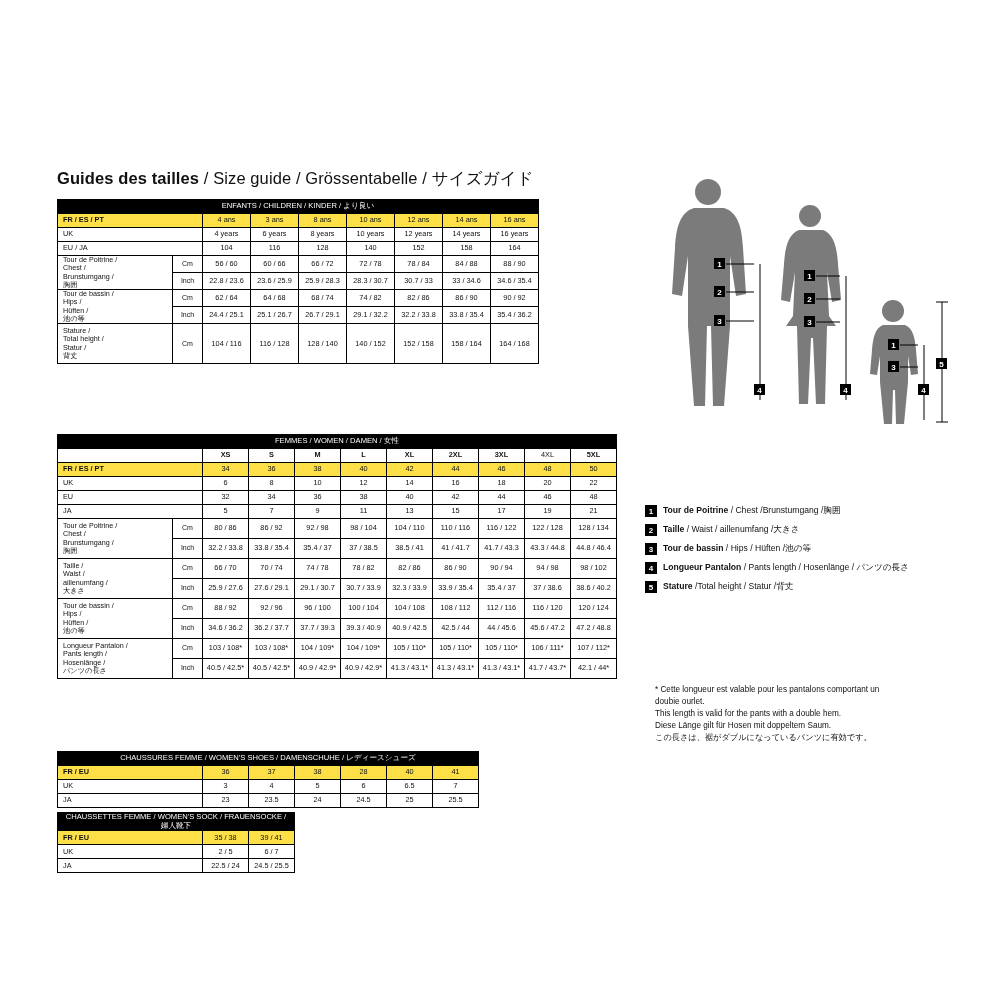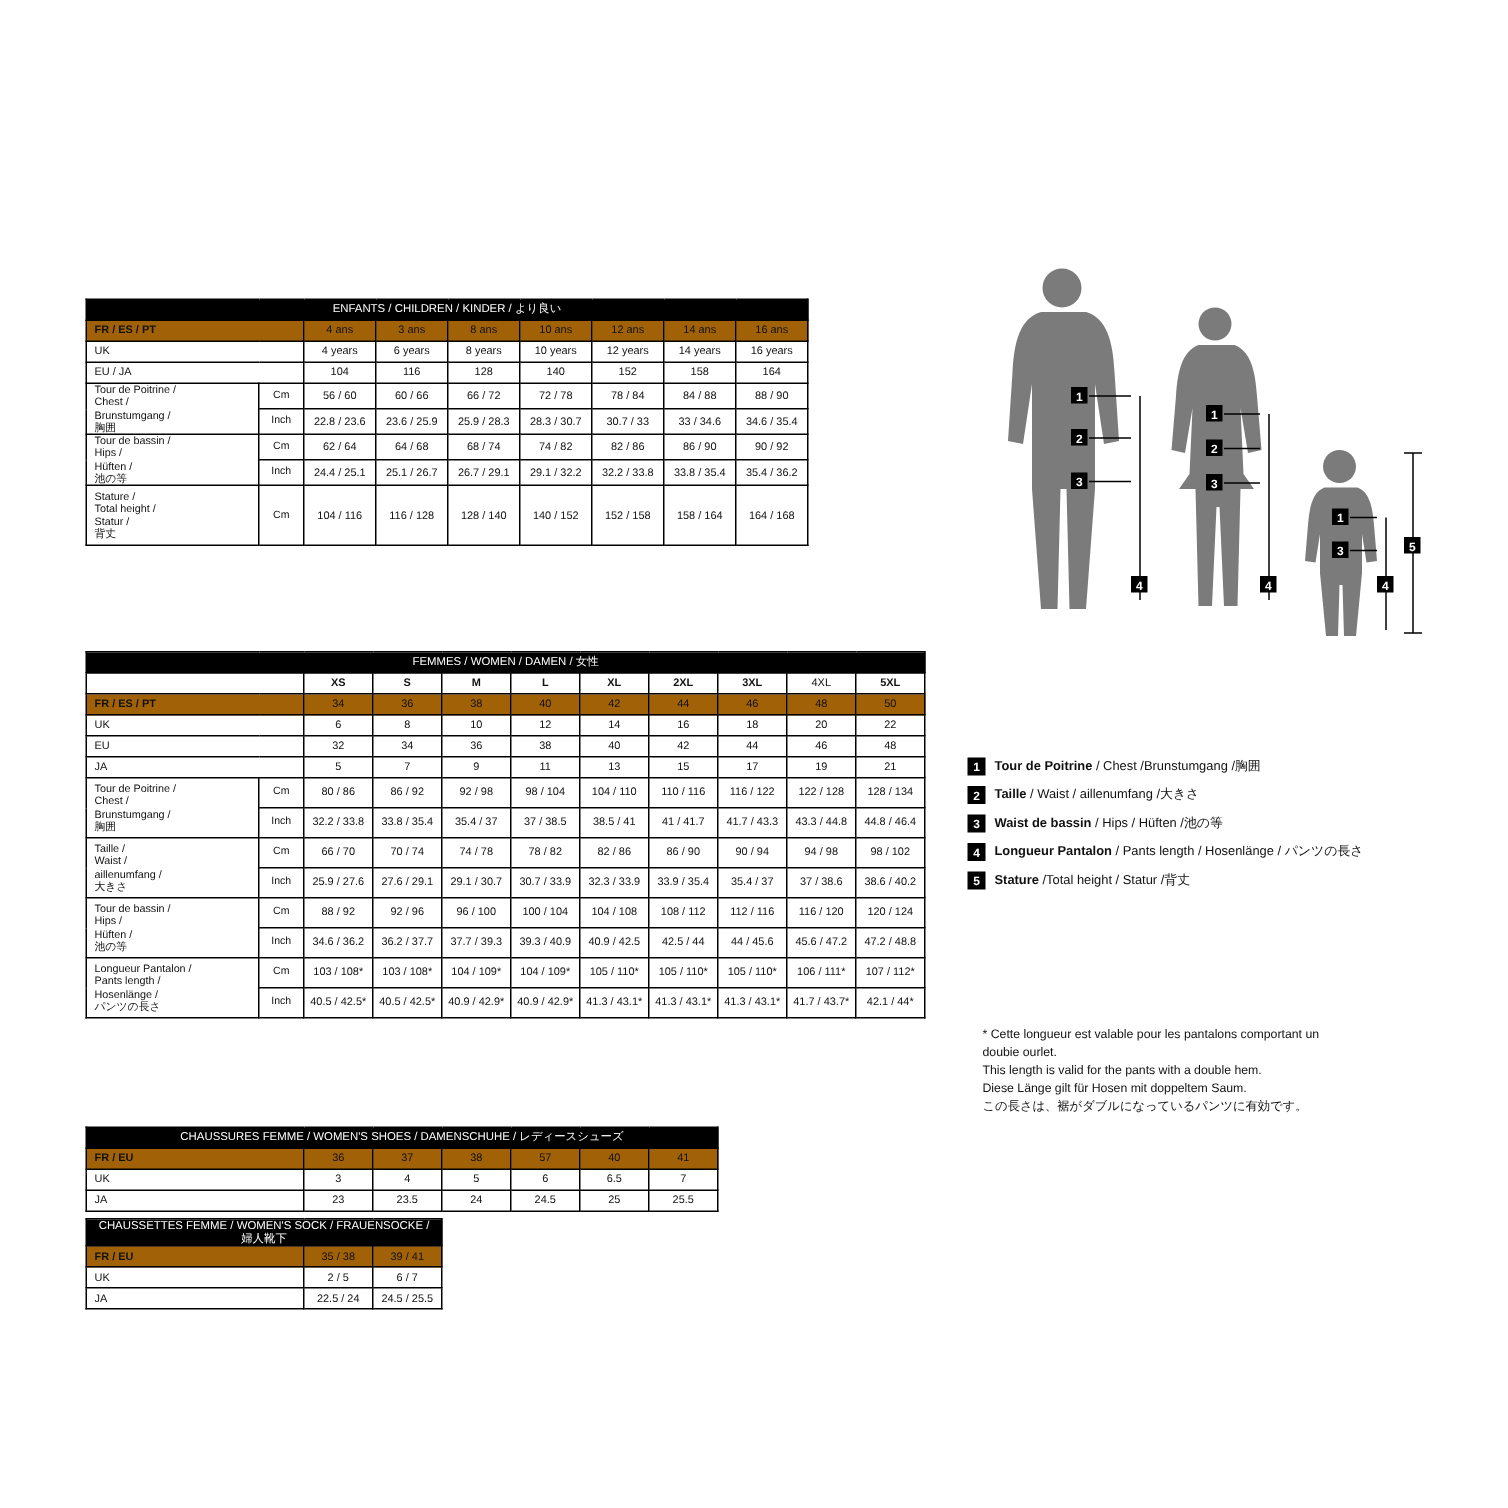--- a/index.html
+++ b/index.html
@@ -41,21 +41,21 @@
   table.sz td.lbl{
     text-align:left;
     padding-left:5px;
   }
   .hdrband td{
     background:#000;color:#fff;text-align:left;
     font-size:7.6px;font-weight:bold;
     height:15px;border:1px solid #000;
   }
   .hdrband td .light{font-weight:normal;}
-  .yellow td{background:#a16207;font-weight:bold;margin-top:41px;}
+  .yellow td{background:#fde047;font-weight:bold;margin-top:41px;}
   .yellow td.lbl{font-weight:bold;}
   .unit{width:30px;font-size:7px;}
   .grp{font-size:7.2px;line-height:1.25;}
 
   
   #kids-table{position:absolute;left:57px;top:199px;}
   #women-table{position:absolute;left:57px;top:434px;}
   #wshoes-table{position:absolute;left:57px;top:751px;}
   #wsock-table{position:absolute;left:57px;top:812px;border-radius:16px;}
 
@@ -72,20 +72,23 @@
   .footnote{
     position:absolute;left:655px;top:684px;width:340px;
     font-size:8.2px;line-height:1.45;color:#111;
   }
 </style>
 </head>
 <body>
 
 <div class="page">
 
+  <div class="title">
+    <b>Guides des tailles</b><span class="rest"> / Size guide / Grössentabelle / サイズガイド</span>
+  </div>
 
   <table class="sz" id="kids-table">
     <colgroup>
       <col style="width:115px">
         <col style="width:30px">
       <col style="width:48px">
         <col style="width:48px">
         <col style="width:48px">
       <col style="width:48px">
         <col style="width:48px">
@@ -400,21 +403,21 @@
     </colgroup>
     <tbody>
       <tr class="hdrband">
         <td colspan="7"><span>CHAUSSURES FEMME</span><span class="light"> / WOMEN'S SHOES / DAMENSCHUHE / レディースシューズ</span></td>
       </tr>
       <tr class="yellow">
         <td class="lbl">FR / EU</td>
         <td>36</td>
         <td>37</td>
         <td>38</td>
-        <td>57</td>
+        <td>28</td>
         <td>40</td>
         <td>41</td>
       </tr>
       <tr>
         <td class="lbl">UK</td>
         <td>3</td>
         <td>4</td>
         <td>5</td>
         <td>6</td>
         <td>6.5</td>
@@ -528,21 +531,21 @@
     <div class="row">
       <div class="num">1</div>
       <div class="txt"><b>Tour de Poitrine</b><span> / Chest /Brunstumgang /胸囲</span></div>
     </div>
     <div class="row">
       <div class="num">2</div>
       <div class="txt"><b>Taille</b><span> / Waist / aillenumfang /大きさ</span></div>
     </div>
     <div class="row">
       <div class="num">3</div>
-      <div class="txt"><b>Waist de bassin</b><span> / Hips / Hüften /池の等</span></div>
+      <div class="txt"><b>Tour de bassin</b><span> / Hips / Hüften /池の等</span></div>
     </div>
     <div class="row">
       <div class="num">4</div>
       <div class="txt"><b>Longueur Pantalon</b><span> / Pants length / Hosenlänge / パンツの長さ</span></div>
     </div>
     <div class="row">
       <div class="num">5</div>
       <div class="txt"><b>Stature</b><span> /Total height / Statur /背丈</span></div>
     </div>
   </div>

